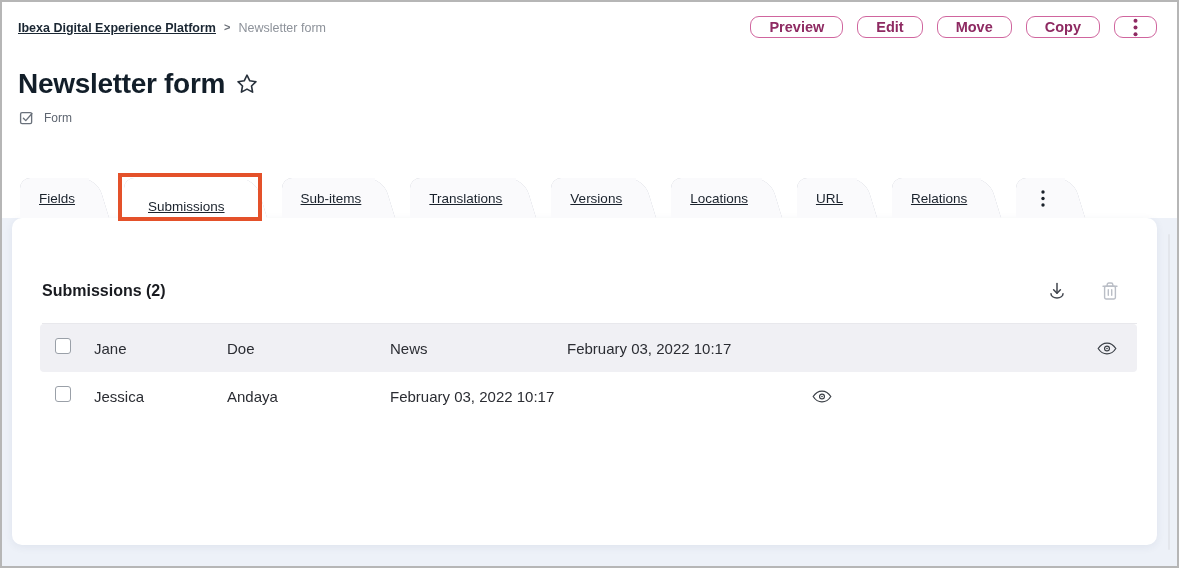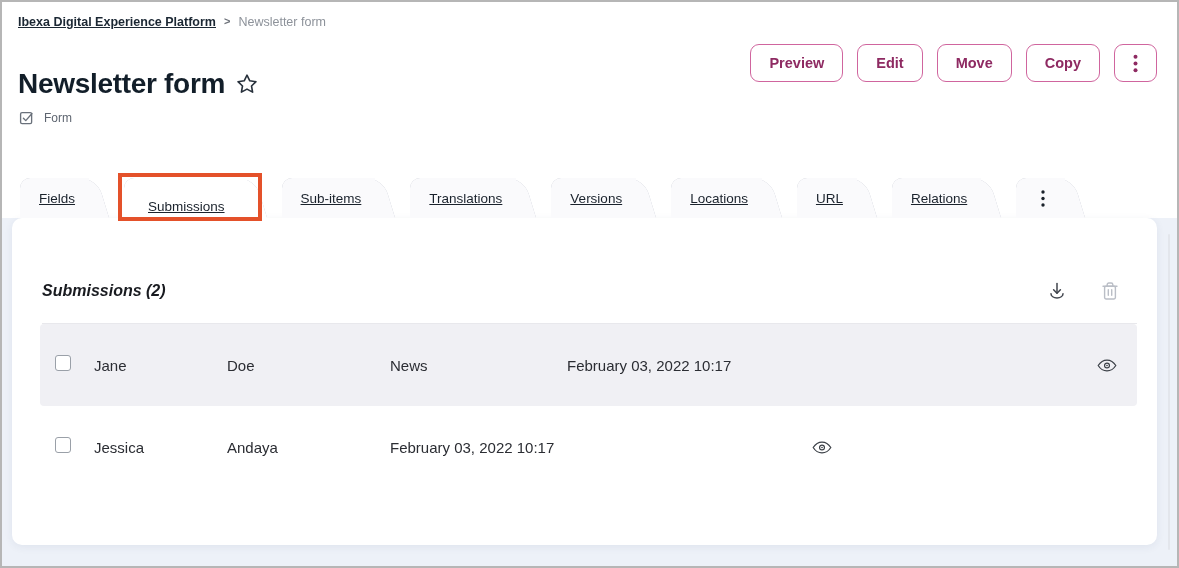--- a/index.html
+++ b/index.html
@@ -17,21 +17,21 @@
     position:absolute; left:0; right:0; top:216px; bottom:0;
     background:#edf1f8; z-index:0;
   }
   .scroll-track {
     position:absolute; right:7px; top:232px; height:316px; width:2px;
     background:#e3e6ec; border-radius:2px; z-index:0;
   }
 
   
   .breadcrumb {
-    position:absolute; left:16px; top:13px;
+    position:absolute; left:16px; top:19px;
     display:flex; align-items:flex-start; gap:8px;
     font-size:12.5px; z-index:3;
   }
   .crumb-root { color:#1b2733; font-weight:700; text-decoration:underline; cursor:pointer; }
   .crumb-sep { color:#6b7078; font-size:11px; font-weight:700; }
   .crumb-current { color:#8d929a; }
 
   
   .actions {
     position:absolute; top:14px; right:20px;
@@ -39,27 +39,26 @@
   }
   .btn-create {
     height:40px; padding:0 20px 0 16px;
     background:#e5e5ea; color:#8c8c97;
     border:none; border-radius:7px;
     font-size:14.5px; font-family:inherit;
     display:flex; align-items:center; gap:11px;
     cursor:default;
   }
   .btn-pink {
-    height:38px; padding:0 18px;
+    height:22px; padding:0 18px;
     background:#fff; color:#8e2a62;
     border:1px solid #d0659e; border-radius:9px;
     font-size:14.5px; font-weight:700; font-family:inherit;
     display:flex; align-items:center; justify-content:center;
     cursor:pointer;
-    margin-top:28px;
   }
   .btn-kebab { width:43px; padding:0; }
 
   
   .title-row {
     position:absolute; left:16px; top:66px;
     display:flex; align-items:center; gap:10px; z-index:3;
   }
   .page-title {
     font-size:28px; font-weight:800; color:#121e29; letter-spacing:-0.3px;
@@ -103,39 +102,39 @@
   
   .panel {
     position:absolute; left:10px; top:216px;
     width:1145px; height:327px;
     background:#fff; border-radius:10px;
     box-shadow:0 2px 8px rgba(40,55,100,0.07);
     z-index:1;
   }
   .panel-head {
     margin:57px 26px 0 30px; height:32px;
-    display:flex; align-items:center; justify-content:space-between;font-style:italic;
+    display:flex; align-items:center; justify-content:space-between;
   }
   .panel-title { font-size:16px; font-weight:700; color:#191b20; }
   .panel-tools { display:flex; align-items:center; gap:34px; padding-right:12px; }
   .icon-btn { background:none; border:none; padding:0; cursor:pointer; display:flex; }
 
   .tdivider { margin:16px 20px 0 30px; border-top:1px solid #e8e8ec; }
 
   .tgrid {
     display:grid;
     grid-template-columns:39px 133px 163px 177px 1fr 60px;
     align-items:center;
     padding-left:15px;
   }
   .thead { margin:0 20px 0 28px; height:53px; }
   .th { font-size:11.5px; color:#72767d; }
 
   .rows { margin:0 20px 0 28px; }
-  .row { height:82px; border-radius:4px; }
+  .row { height:48px; border-radius:4px; }
   .row.highlighted { background:#f0f0f4; }
   .cell { font-size:15px; color:#2b2d33; }
   .eye-cell { display:flex; justify-content:center; }
 
   .cb {
     width:16px; height:16px; border:1px solid #9aa0a8; border-radius:3px;
     background:#fff; display:inline-block; cursor:pointer;
   }
 </style>
 </head>

